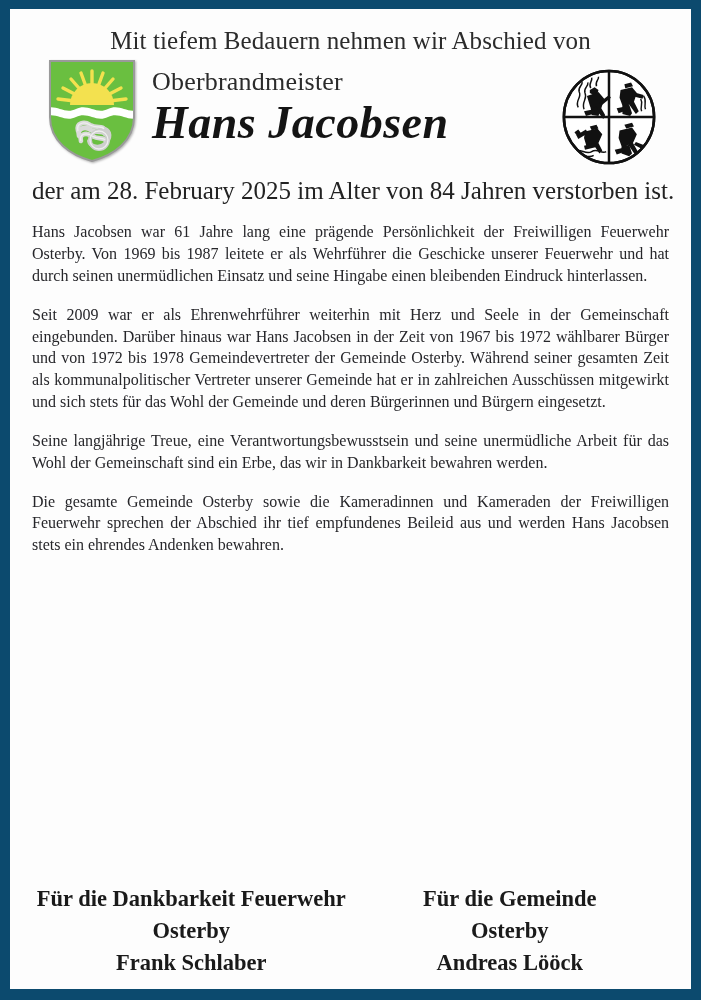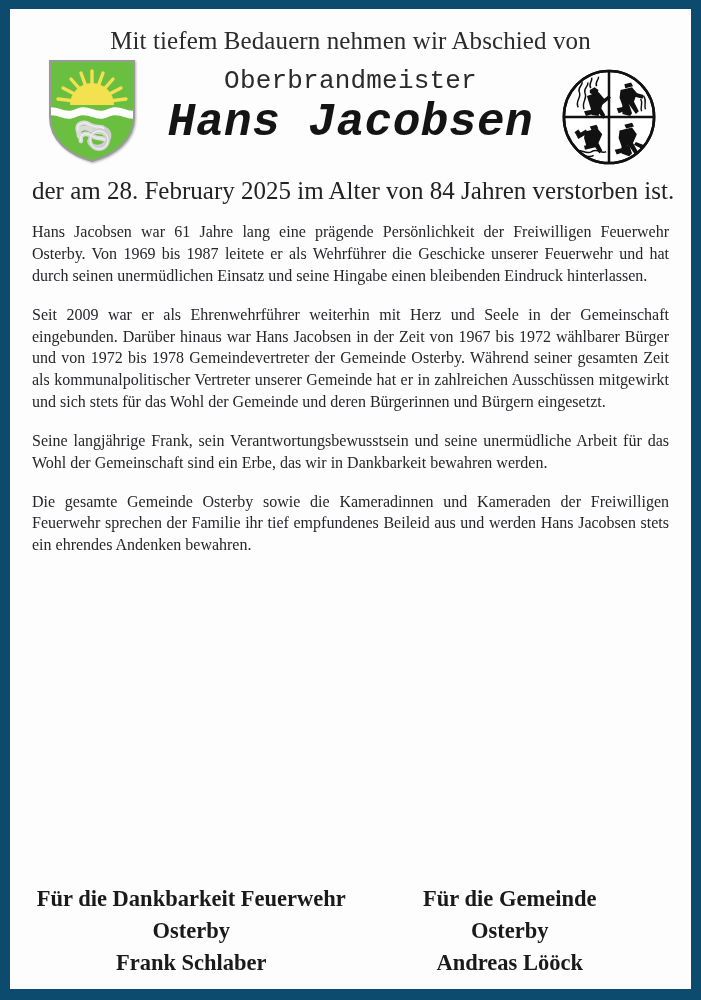--- a/index.html
+++ b/index.html
@@ -54,23 +54,21 @@
   .emblem-slot {
     width: 120px;
     flex: 0 0 120px;
     display: flex;
     justify-content: center;
     align-items: flex-start;
   }
   .emblem-slot.right { align-items: center; height: 116px;}
   .title-block {
     flex: 1 1 auto;
-    text-align: center;
     padding-top: 8px;
-    font-family: Liberation Mono, monospace;
   }
   .rank {
     font-size: 26px;
     color: #2b2b2b;
     line-height: 1.15;
     letter-spacing: .2px;
   }
   .deceased-name {
     font-size: 46px;
     font-weight: bold;
@@ -271,22 +269,22 @@
           </svg>
         </div>
       </div>
     </div>
 
     <div class="death-line">der am 28. February 2025 im Alter von 84 Jahren verstorben ist.</div>
 
     <div class="body-copy">
       <p>Hans Jacobsen war 61 Jahre lang eine prägende Persönlichkeit der Freiwilligen Feuerwehr Osterby. Von 1969 bis 1987 leitete er als Wehrführer die Geschicke unserer Feuerwehr und hat durch seinen unermüdlichen Einsatz und seine Hingabe einen bleibenden Eindruck hinterlassen.</p>
       <p>Seit 2009 war er als Ehrenwehrführer weiterhin mit Herz und Seele in der Gemeinschaft eingebunden. Darüber hinaus war Hans Jacobsen in der Zeit von 1967 bis 1972 wählbarer Bürger und von 1972 bis 1978 Gemeindevertreter der Gemeinde Osterby. Während seiner gesamten Zeit als kommunalpolitischer Vertreter unserer Gemeinde hat er in zahlreichen Ausschüssen mitgewirkt und sich stets für das Wohl der Gemeinde und deren Bürgerinnen und Bürgern eingesetzt.</p>
-      <p>Seine langjährige Frank, sein Verantwortungsbewusstsein und seine unermüdliche Arbeit für das Wohl der Gemeinschaft sind ein Erbe, das wir in Dankbarkeit bewahren werden.</p>
-      <p>Die gesamte Gemeinde Osterby sowie die Kameradinnen und Kameraden der Freiwilligen Feuerwehr sprechen der Familie ihr tief empfundenes Beileid aus und werden Hans Jacobsen stets ein ehrendes Andenken bewahren.</p>
+      <p>Seine langjährige Treue, eine Verantwortungsbewusstsein und seine unermüdliche Arbeit für das Wohl der Gemeinschaft sind ein Erbe, das wir in Dankbarkeit bewahren werden.</p>
+      <p>Die gesamte Gemeinde Osterby sowie die Kameradinnen und Kameraden der Freiwilligen Feuerwehr sprechen der Abschied ihr tief empfundenes Beileid aus und werden Hans Jacobsen stets ein ehrendes Andenken bewahren.</p>
     </div>
 
     <div class="signatures">
       <div class="sig-col">
         <span class="sig-line">Für die Dankbarkeit Feuerwehr</span>
         <span class="sig-line">Osterby</span>
         <span class="sig-line">Frank Schlaber</span>
 
       </div>
       <div class="sig-col">

